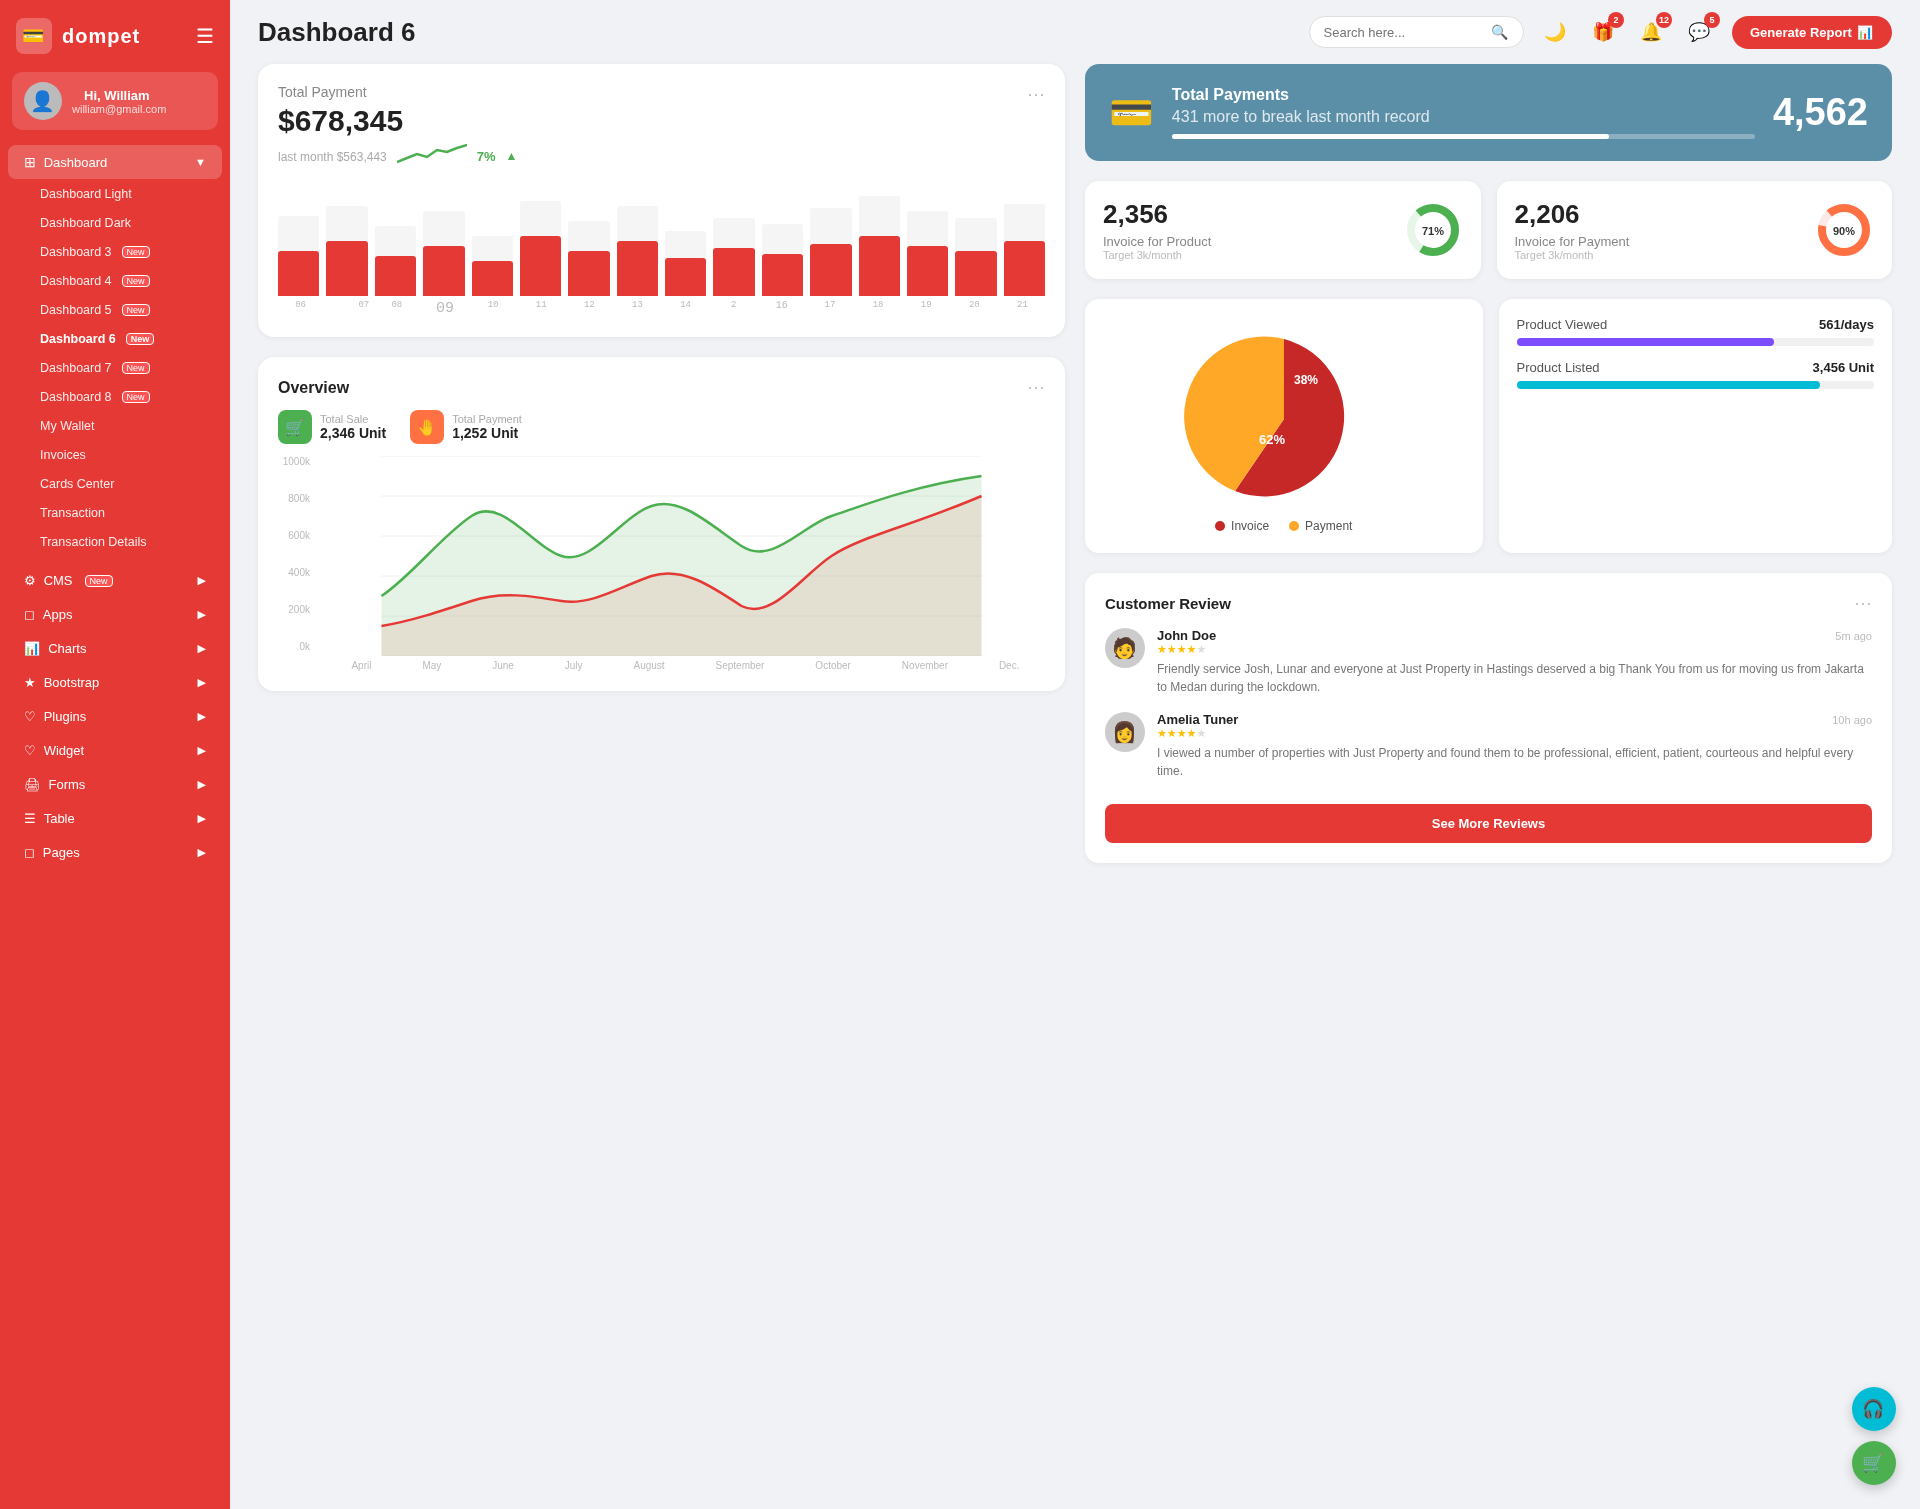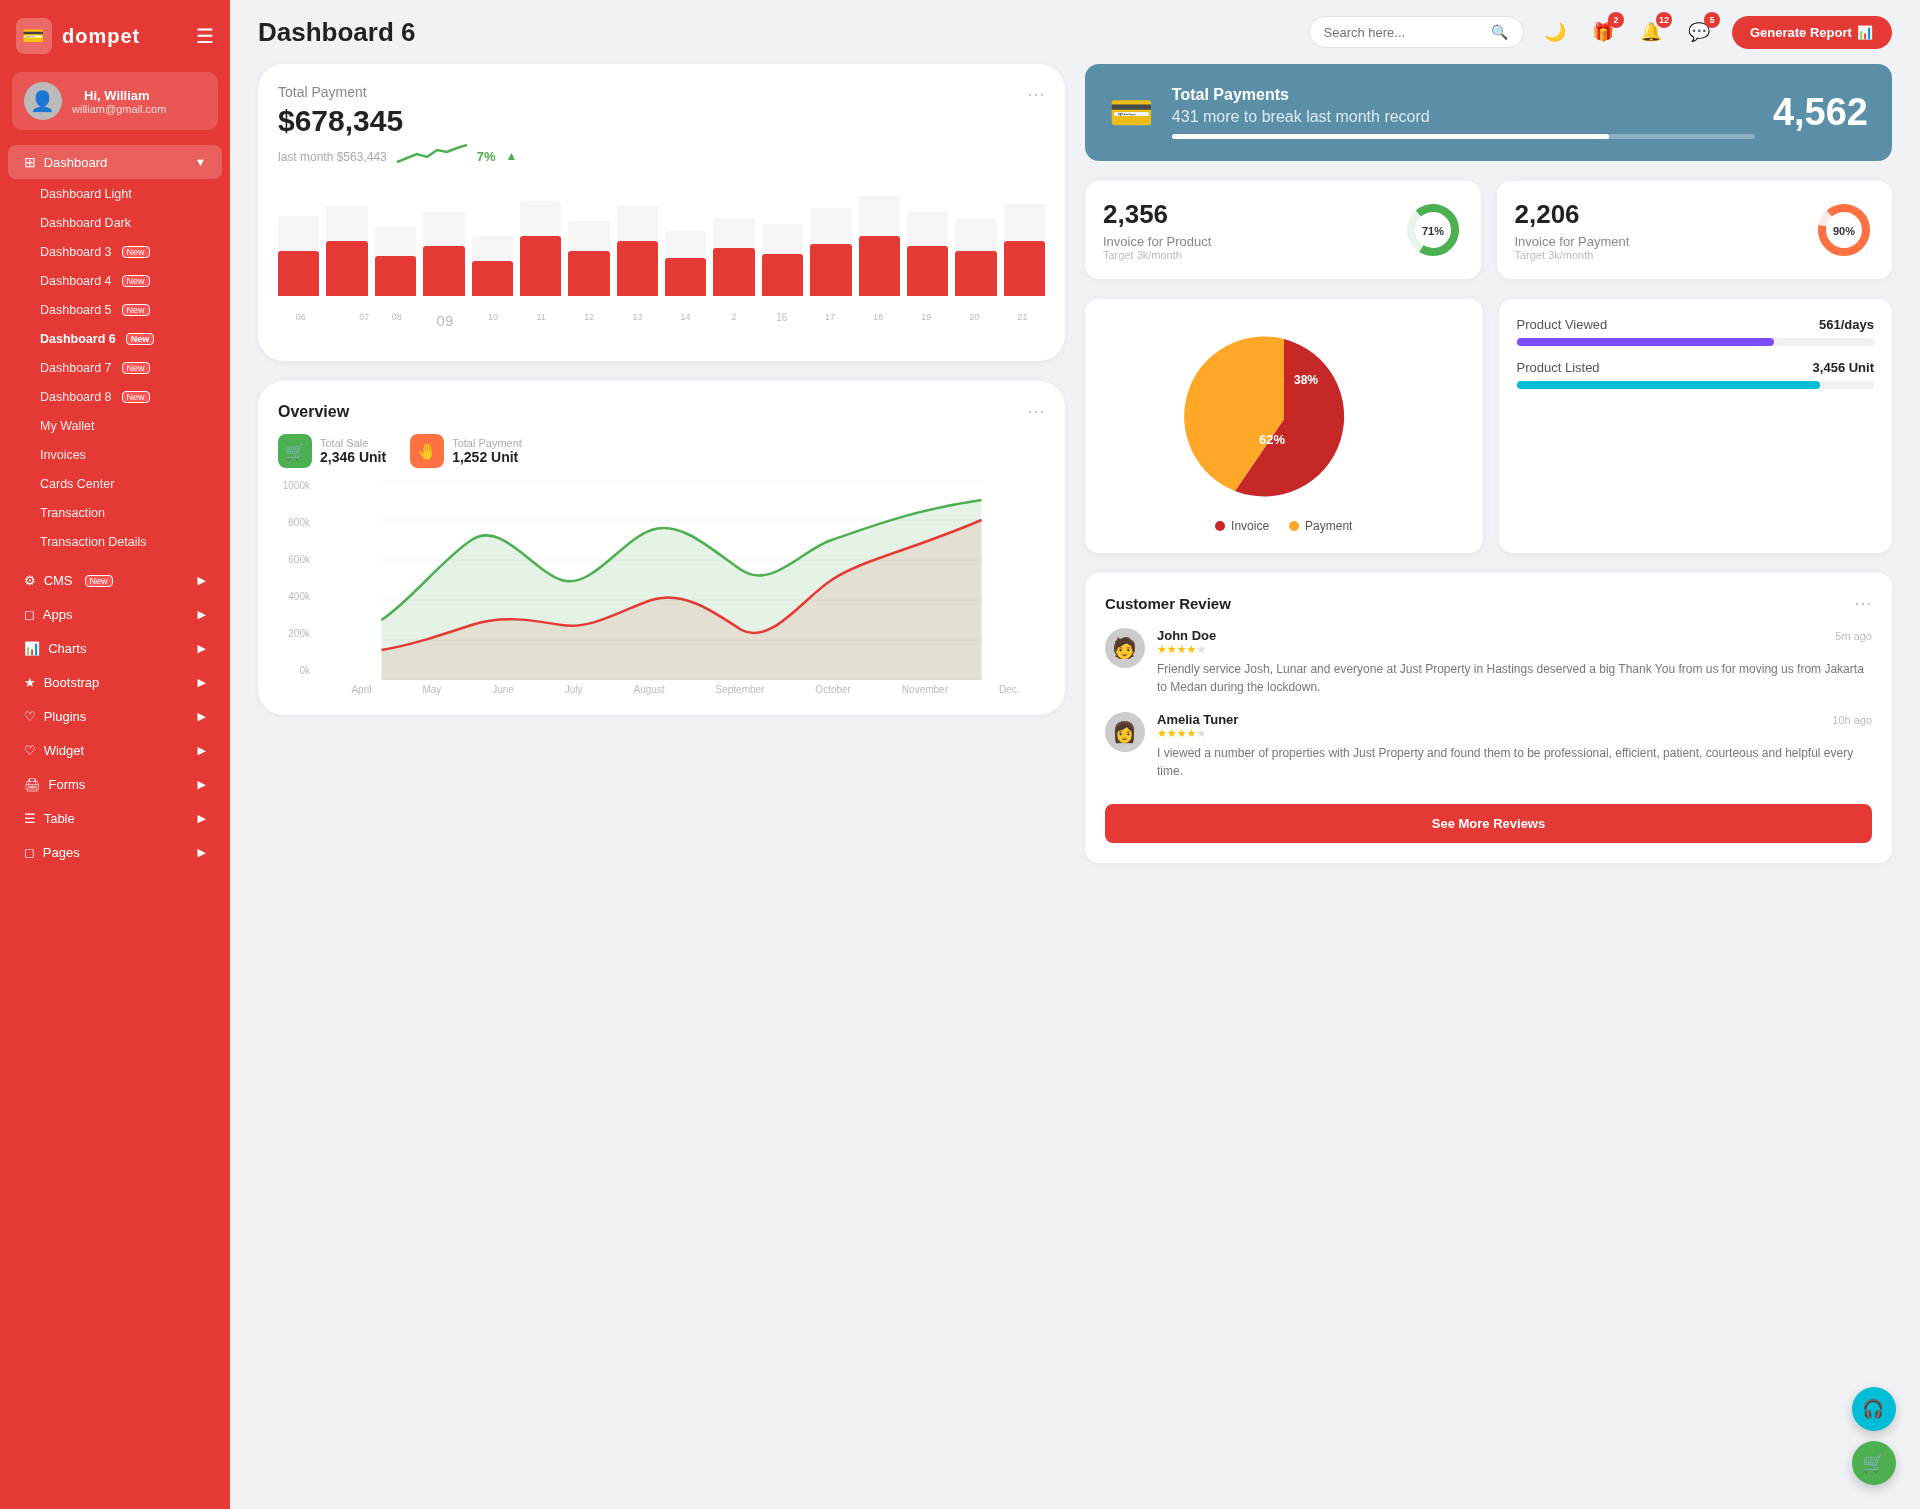--- a/index.html
+++ b/index.html
@@ -155,21 +155,21 @@
       grid-template-rows: auto auto;
       gap: 20px;
     }
 
     
     .left-col { display: flex; flex-direction: column; gap: 20px; }
     .right-col { display: flex; flex-direction: column; gap: 20px; }
 
     .card {
       background: #fff;
-      border-radius: 26px;
+      border-radius: 16px;
       padding: 20px;
       box-shadow: 0 1px 6px rgba(0,0,0,0.06);
     }
 
     
     .total-payment-header {
       display: flex; align-items: flex-start; justify-content: space-between;
     }
     .total-payment-label { font-size: 14px; color: #888; }
     .total-payment-amount { font-size: 30px; font-weight: 700; color: #222; margin-top: 4px; }
@@ -543,21 +543,21 @@
                   <div style="position: absolute; bottom: 0px; width: 100%; height: 45px; background: rgb(229, 57, 53); border-radius: 3px 3px 0px 0px;"></div>
                 </div>
               </div>
               <div class="bar-group" style="flex: 1 1 0%; display: flex; flex-direction: column; align-items: center; gap: 2px; height: 100%; justify-content: flex-end;">
                 <div style="position: relative; width: 100%; height: 92px;">
                   <div class="bar bar-bg" style="width: 100%; height: 92px; border-radius: 3px 3px 0px 0px;"></div>
                   <div style="position: absolute; bottom: 0px; width: 100%; height: 55px; background: rgb(229, 57, 53); border-radius: 3px 3px 0px 0px;"></div>
                 </div>
               </div>
             </div>
-          <div style="display:flex;gap:7px;padding: 12px 2px;margin-top:0;" id="bar-labels-container">
+          <div style="display:flex;gap:7px;padding: 0 2px;margin-top:0;font-family:Liberation Mono, monospace;" id="bar-labels-container">
               <div class="bar-label" style="flex: 1 1 0%; text-align: center; font-size: 9px; color: rgb(187, 187, 187);">06</div>
               <div class="bar-label" style="flex: 1 1 0%; text-align: right; font-size: 9px; color: rgb(187, 187, 187);">07</div>
               <div class="bar-label" style="flex: 1 1 0%; text-align: center; font-size: 9px; color: rgb(187, 187, 187);">08</div>
               <div class="bar-label" style="flex: 1 1 0%; text-align: center; font-size: 15px; color: rgb(187, 187, 187);">09</div>
               <div class="bar-label" style="flex: 1 1 0%; text-align: center; font-size: 9px; color: rgb(187, 187, 187);">10</div>
               <div class="bar-label" style="flex: 1 1 0%; text-align: center; font-size: 9px; color: rgb(187, 187, 187);">11</div>
               <div class="bar-label" style="flex: 1 1 0%; text-align: center; font-size: 9px; color: rgb(187, 187, 187);">12</div>
               <div class="bar-label" style="flex: 1 1 0%; text-align: center; font-size: 9px; color: rgb(187, 187, 187);">13</div>
               <div class="bar-label" style="flex: 1 1 0%; text-align: center; font-size: 9px; color: rgb(187, 187, 187);">14</div>
               <div class="bar-label" style="flex: 1 1 0%; text-align: center; font-size: 9px; color: rgb(187, 187, 187);">2</div>

